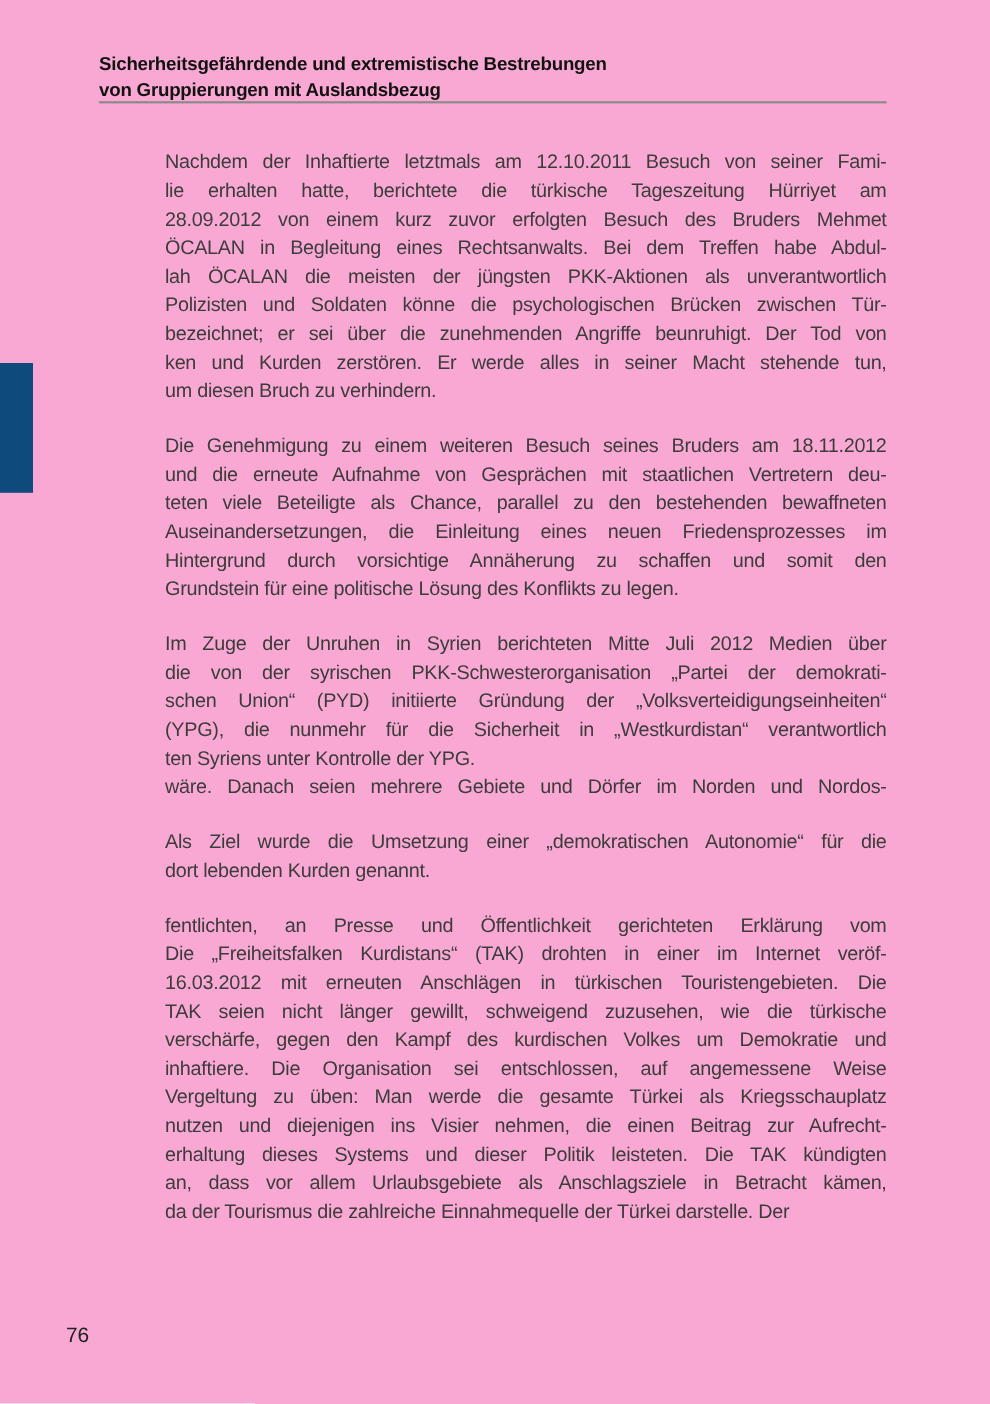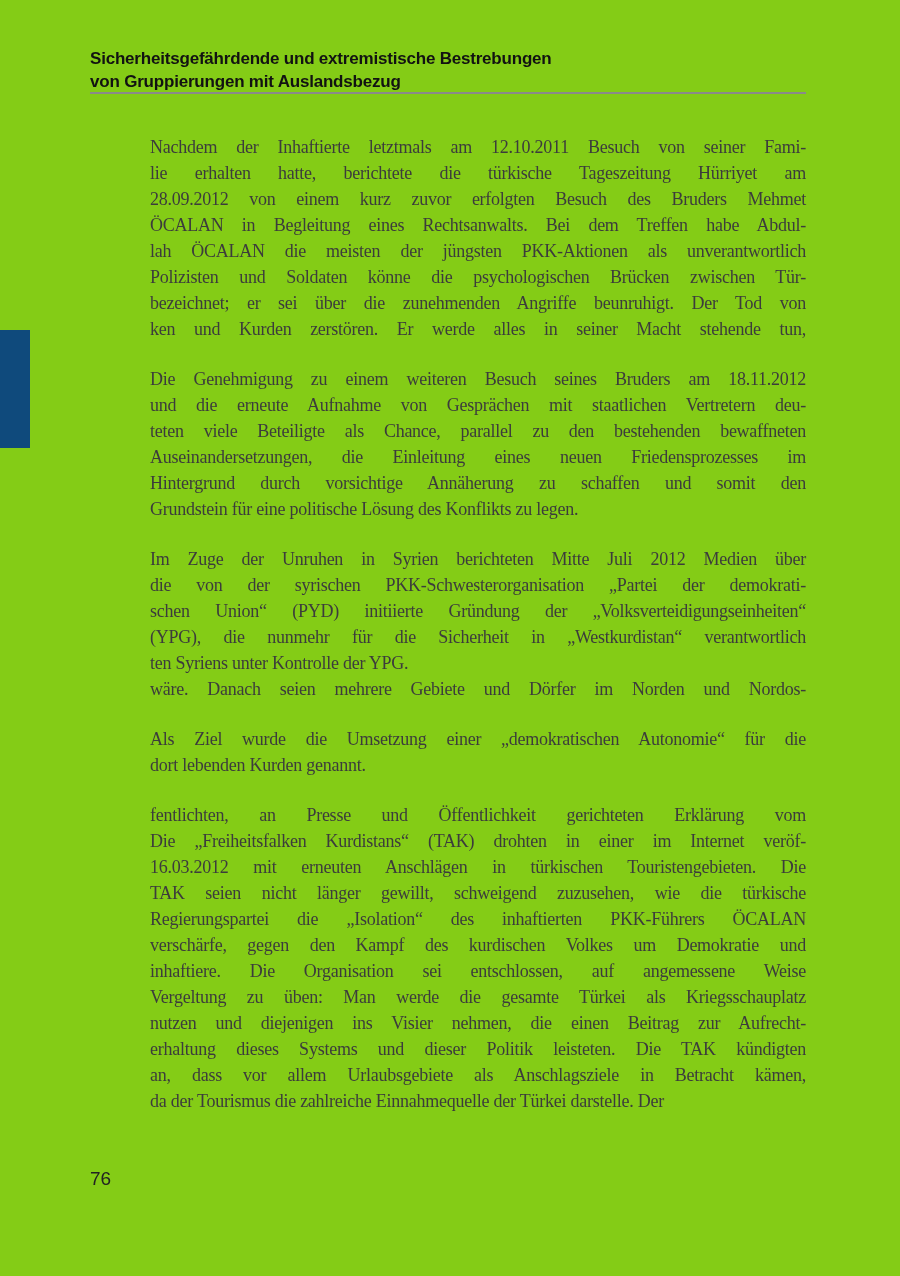--- a/index.html
+++ b/index.html
@@ -1,21 +1,21 @@
 <!DOCTYPE html>
 <html><head>
 <meta charset="utf-8">
 <style>
   * { margin: 0; padding: 0; box-sizing: border-box; }
   html, body { background: #ffffff; }
   .page {
     position: relative;
     width: 900px;
     height: 1276px;
-    background: #84cc16;
+    background: #f9a8d4;
     overflow: hidden;
     font-family: "Liberation Sans", sans-serif;
   }
   .header-title {
     position: absolute;
     left: 90px;
     top: 47px;
     width: 716px;
     font-weight: bold;
     font-size: 17px;
@@ -55,51 +55,51 @@
     text-align-last: justify;
     white-space: normal;
   }
   .line.last {
     text-align: left;
     text-align-last: left;
   }
   .page-number {
     position: absolute;
     left: 60px;
-    top: 1168px;
+    top: 1204px;
     font-size: 19px;
     color: #222222;
-    margin-left: 30px;
   }
 </style>
 </head>
 <body>
 
 <div class="page">
 
   <header>
     <div class="header-title" style="color: rgb(18, 18, 18);">
       <div>Sicherheitsgefährdende und extremistische Bestrebungen</div>
       <div>von Gruppierungen mit Auslandsbezug</div>
     </div>
     <div class="header-rule" style="background: rgb(138, 138, 138);"></div>
   </header>
 
   <div class="margin-marker" style="background: rgb(15, 74, 124);"></div>
 
-  <main class="body-text" id="paragraphs" style="color: rgb(60, 60, 60); font-family: Liberation Serif, serif;">
+  <main class="body-text" id="paragraphs" style="color: rgb(60, 60, 60);">
       <div class="paragraph">
         <div class="line">Nachdem der Inhaftierte letztmals am 12.10.2011 Besuch von seiner Fami-</div>
         <div class="line">lie erhalten hatte, berichtete die türkische Tageszeitung Hürriyet am</div>
         <div class="line">28.09.2012 von einem kurz zuvor erfolgten Besuch des Bruders Mehmet</div>
         <div class="line">ÖCALAN in Begleitung eines Rechtsanwalts. Bei dem Treffen habe Abdul-</div>
         <div class="line">lah ÖCALAN die meisten der jüngsten PKK-Aktionen als unverantwortlich</div>
         <div class="line">Polizisten und Soldaten könne die psychologischen Brücken zwischen Tür-</div>
         <div class="line">bezeichnet; er sei über die zunehmenden Angriffe beunruhigt. Der Tod von</div>
         <div class="line">ken und Kurden zerstören. Er werde alles in seiner Macht stehende tun,</div>
+        <div class="line last">um diesen Bruch zu verhindern.</div>
       </div>
       <div class="paragraph">
         <div class="line">Die Genehmigung zu einem weiteren Besuch seines Bruders am 18.11.2012</div>
         <div class="line">und die erneute Aufnahme von Gesprächen mit staatlichen Vertretern deu-</div>
         <div class="line">teten viele Beteiligte als Chance, parallel zu den bestehenden bewaffneten</div>
         <div class="line">Auseinandersetzungen, die Einleitung eines neuen Friedensprozesses im</div>
         <div class="line">Hintergrund durch vorsichtige Annäherung zu schaffen und somit den</div>
         <div class="line last">Grundstein für eine politische Lösung des Konflikts zu legen.</div>
       </div>
       <div class="paragraph">
@@ -112,21 +112,20 @@
       </div>
       <div class="paragraph">
         <div class="line">Als Ziel wurde die Umsetzung einer „demokratischen Autonomie“ für die</div>
         <div class="line last">dort lebenden Kurden genannt.</div>
       </div>
       <div class="paragraph">
         <div class="line">fentlichten, an Presse und Öffentlichkeit gerichteten Erklärung vom</div>
         <div class="line">Die „Freiheitsfalken Kurdistans“ (TAK) drohten in einer im Internet veröf-</div>
         <div class="line">16.03.2012 mit erneuten Anschlägen in türkischen Touristengebieten. Die</div>
         <div class="line">TAK seien nicht länger gewillt, schweigend zuzusehen, wie die türkische</div>
-        <div class="line">Regierungspartei die „Isolation“ des inhaftierten PKK-Führers ÖCALAN</div>
         <div class="line">verschärfe, gegen den Kampf des kurdischen Volkes um Demokratie und</div>
         <div class="line">inhaftiere. Die Organisation sei entschlossen, auf angemessene Weise</div>
         <div class="line">Vergeltung zu üben: Man werde die gesamte Türkei als Kriegsschauplatz</div>
         <div class="line">nutzen und diejenigen ins Visier nehmen, die einen Beitrag zur Aufrecht-</div>
         <div class="line">erhaltung dieses Systems und dieser Politik leisteten. Die TAK kündigten</div>
         <div class="line">an, dass vor allem Urlaubsgebiete als Anschlagsziele in Betracht kämen,</div>
         <div class="line last">da der Tourismus die zahlreiche Einnahmequelle der Türkei darstelle. Der</div>
       </div>
     </main>
 

